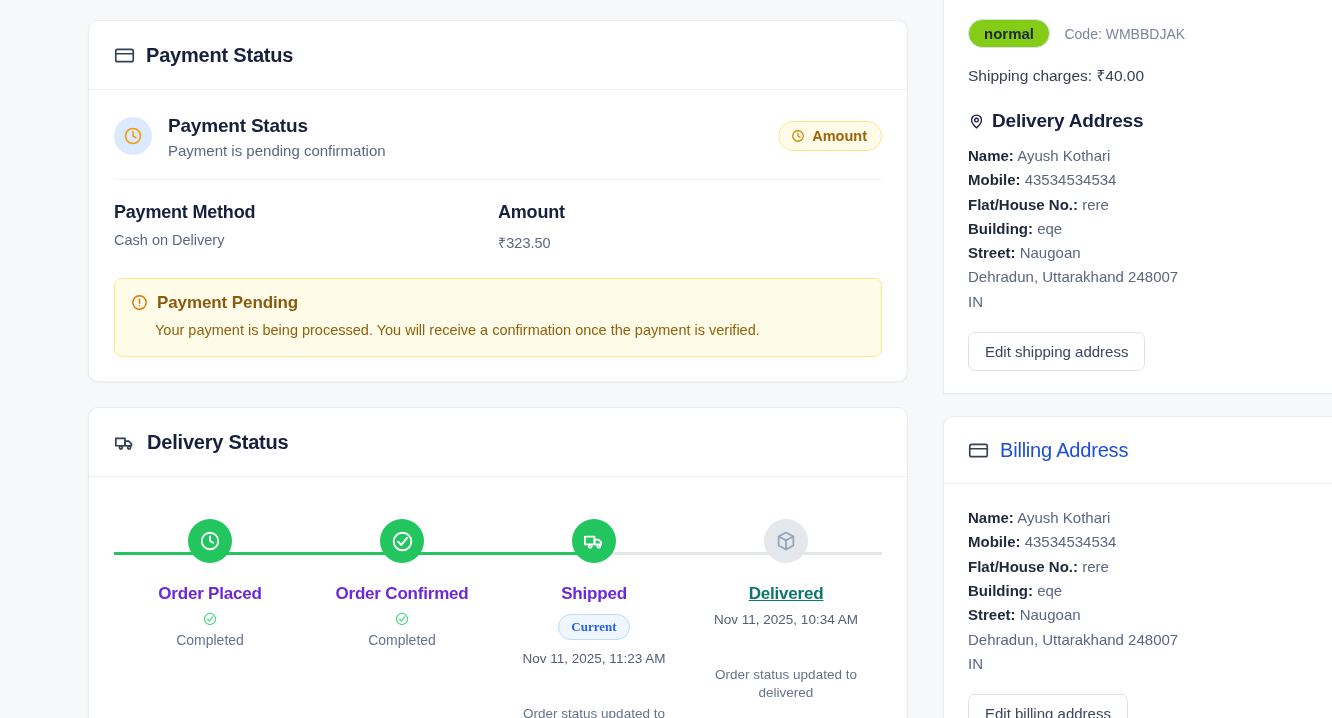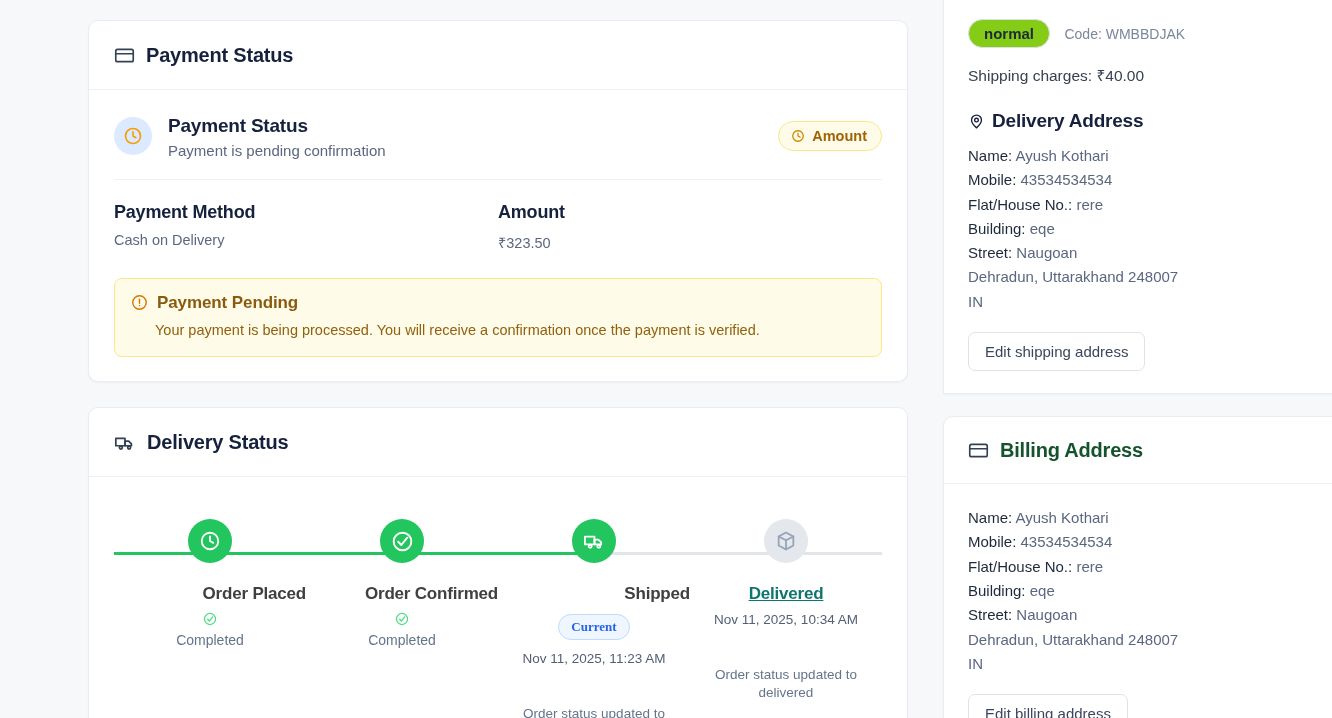--- a/index.html
+++ b/index.html
@@ -180,21 +180,21 @@
     z-index: 2;
   }
   .tl-dot.done { background: #22c55e; }
   .tl-dot.idle { background: #e4e7eb; }
   .tl-label {
     margin-top: 21px;
     font-size: 17px;
     font-weight: 700;
     letter-spacing: -0.2px;
   }
-  .tl-label.done { color: #404040; text-align: right; }
+  .tl-label.done { color: #6d28d9; }
   .tl-label.idle { color: #0f766e; text-decoration: underline; }
   .tl-sub {
     font-size: 13.5px;
     color: #64748b;
     line-height: 1.35;
     margin-top: 36px;
   }
   .tl-check { margin-top: 8px; line-height: 0; }
   .tl-completed { margin-top: 6px; font-size: 14px; color: #64748b; text-align: center; }
   .badge-current {
@@ -261,21 +261,21 @@
     font-weight: 700;
     color: #16213e;
     letter-spacing: -0.2px;
   }
   .addr-lines { margin-top: 12px; }
   .addr-line {
     font-size: 15px;
     color: #5b6781;
     line-height: 1.62;
   }
-  .addr-line b { color: #1e293b; font-weight: 400; }
+  .addr-line b { color: #1e293b; font-weight: 700; }
   .btn-outline {
     margin-top: 18px;
     display: inline-block;
     background: #ffffff;
     border: 1px solid #dfe3e9;
     border-radius: 7px;
     padding: 10px 16px;
     font-size: 15px;
     color: #3b465c;
     font-family: "Liberation Sans", sans-serif;
@@ -284,22 +284,22 @@
   .billing-card { margin-top: 22px; }
   .billing-head {
     display: flex;
     align-items: center;
     gap: 11px;
     padding: 22px 24px 21px 24px;
     border-bottom: 1px solid #eef0f4;
   }
   .billing-head .title {
     font-size: 20px;
-    font-weight: 700;
-    color: #14532d;
+    font-weight: 400;
+    color: #1d4ed8;
     letter-spacing: -0.2px;
   }
   .billing-body { padding: 22px 24px 24px 24px; }
   svg { display: block; }
 </style>
 </head>
 <body>
 
 <div class="page">
 

